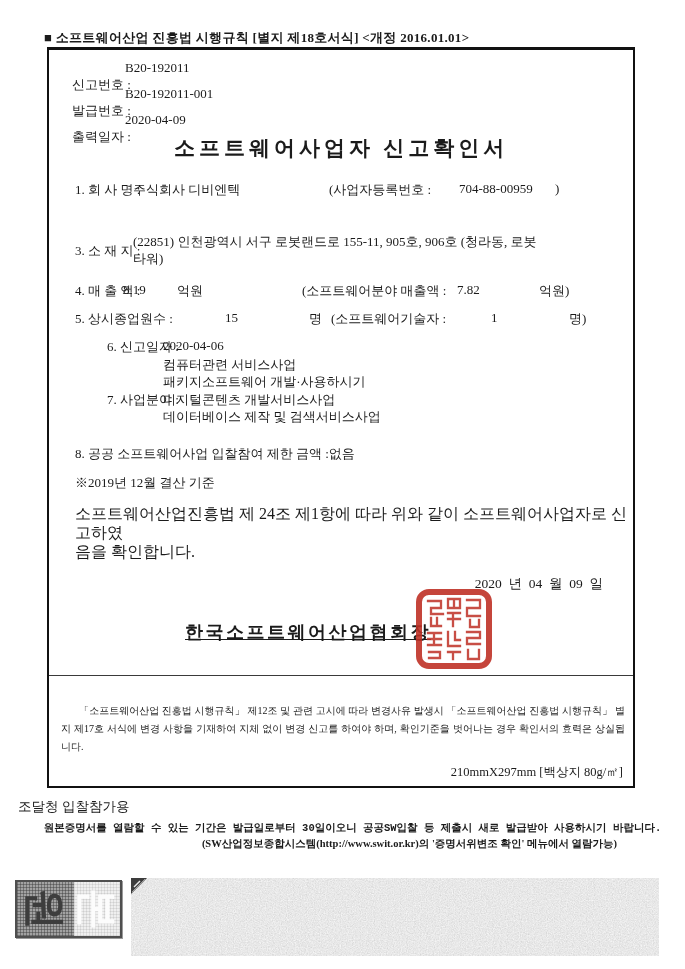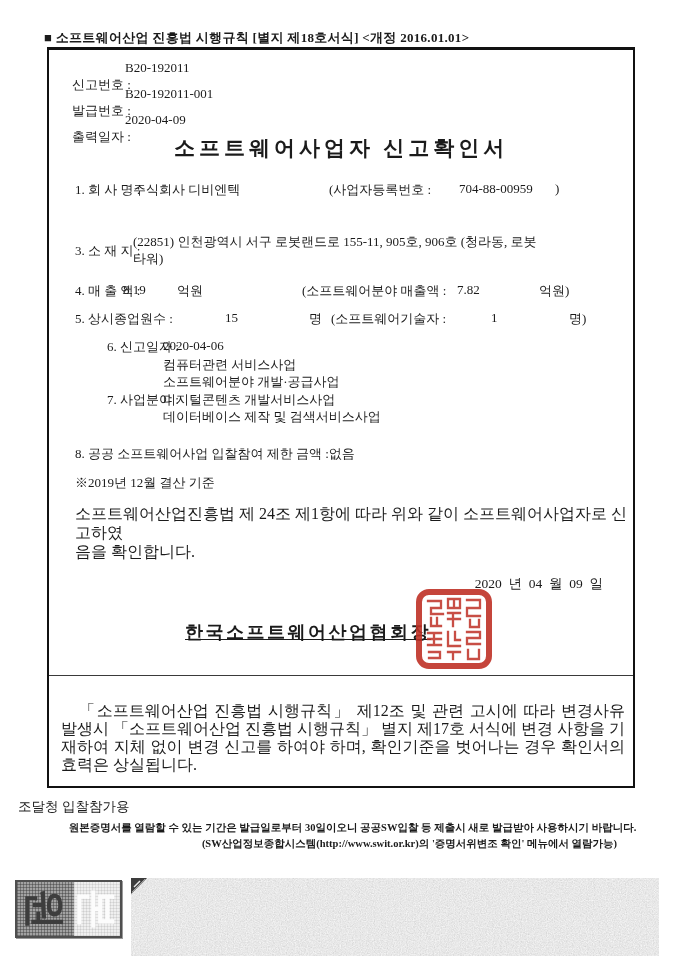--- a/index.html
+++ b/index.html
@@ -36,25 +36,25 @@
 
   .f8{position:absolute;top:395px;left:26px;font-size:13px;white-space:pre;}
   .fiscal{position:absolute;top:424px;left:26px;font-size:13px;white-space:pre;}
   .stmt{position:absolute;top:454px;left:26px;width:560px;font-size:16px;line-height:19px;white-space:pre-wrap;}
   .issue-date{position:absolute;top:525px;right:30px;font-size:13.5px;white-space:pre;}
   .issuer{position:absolute;top:570px;left:136px;font-size:18px;font-weight:600;letter-spacing:2.5px;white-space:pre;text-decoration:underline;}
   .seal{position:absolute;left:366px;top:538px;width:78px;height:82px;z-index:2;}
 
   .divider{position:absolute;top:625px;left:0;width:100%;border-top:1.5px solid #3a3a3a;}
   .notice-title{position:absolute;top:632px;left:0;right:0;text-align:center;font-size:13px;}
-  .notice-body{position:absolute;top:652px;left:12px;right:8px;font-size:16px;line-height:18px;text-align:justify;text-indent:18px;}
+  .notice-body{position:absolute;top:652px;left:12px;right:8px;font-size:10px;line-height:18px;text-align:justify;text-indent:18px;}
   .paper-spec{position:absolute;top:714px;right:10px;font-size:12.5px;white-space:pre;}
 
   .usage{position:absolute;left:18px;top:798px;font-size:13.5px;white-space:pre;}
-  .fline1{position:absolute;top:821px;left:36px;right:16px;text-align:center;font-size:10.5px;font-weight:bold;white-space:pre;}
+  .fline1{position:absolute;top:821px;left:36px;right:16px;text-align:center;font-size:10.5px;font-weight:bold;white-space:pre;font-family:Liberation Mono, monospace;}
   .fline2{position:absolute;top:837px;left:150px;right:16px;text-align:center;font-size:10.5px;font-weight:bold;white-space:pre;}
 
   .orig-box{position:absolute;left:15px;top:880px;width:107px;height:58px;border:2px solid #4f4f4f;box-sizing:border-box;display:flex;background:#fff;box-shadow:1px 1px 0 #9a9a9a;}
   .orig-left{width:55%;background-color:#a2a2a2;
     background-image:repeating-linear-gradient(0deg,rgba(60,60,60,.45) 0 1px,rgba(0,0,0,0) 1px 3px),
                      repeating-linear-gradient(90deg,rgba(60,60,60,.45) 0 1px,rgba(0,0,0,0) 1px 3px);
     display:flex;align-items:center;justify-content:center;overflow:hidden;}
   .orig-right{flex:1;background-color:#efefef;
     background-image:repeating-linear-gradient(0deg,rgba(120,120,120,.15) 0 1px,rgba(0,0,0,0) 1px 3px),
                      repeating-linear-gradient(90deg,rgba(120,120,120,.15) 0 1px,rgba(0,0,0,0) 1px 3px);
@@ -121,21 +121,21 @@
 
   <div class="biz">
     <div class="biz-row">
       <span class="lbl">6. 신고일자 :</span>
       <span class="txt">2020-04-06</span>
     </div>
     <div class="biz-row">
       <span class="txt">컴퓨터관련 서비스사업</span>
     </div>
     <div class="biz-row">
-      <span class="txt">소프트웨어분야 개발·공급사업</span>
+      <span class="txt">패키지소프트웨어 개발·사용하시기</span>
     </div>
     <div class="biz-row">
       <span class="lbl">7. 사업분야 :</span>
       <span class="txt">디지털콘텐츠 개발서비스사업</span>
     </div>
     <div class="biz-row">
       <span class="txt">데이터베이스 제작 및 검색서비스사업</span>
     </div>
   </div>
 
@@ -161,20 +161,21 @@
         <path d="M52 44 h13 v6 h-13 v6 h13"></path>
         <path d="M14 64 h11 v6 h-11"></path>
         <path d="M33 64 h12 M38 64 v7"></path>
         <path d="M53 62 v9 h11 M64 62 v9"></path>
       </g>
     </g>
   </svg>
 
   <div class="divider"></div>
   <div class="notice-body">「소프트웨어산업 진흥법 시행규칙」 제12조 및 관련 고시에 따라 변경사유 발생시 「소프트웨어산업 진흥법 시행규칙」 별지 제17호 서식에 변경 사항을 기재하여 지체 없이 변경 신고를 하여야 하며, 확인기준을 벗어나는 경우 확인서의 효력은 상실됩니다.</div>
+  <div class="paper-spec">210mmX297mm [백상지 80g/㎡]</div>
 </div>
 
 <div class="usage">조달청 입찰참가용</div>
 <div class="fline1">원본증명서를 열람할 수 있는 기간은 발급일로부터 30일이오니 공공SW입찰 등 제출시 새로 발급받아 사용하시기 바랍니다.</div>
 <div class="fline2">(SW산업정보종합시스템(http://www.swit.or.kr)의 '증명서위변조 확인' 메뉴에서 열람가능)</div>
 
 <div class="orig-box">
   <div class="orig-left">
     <span>원</span>
   </div>

